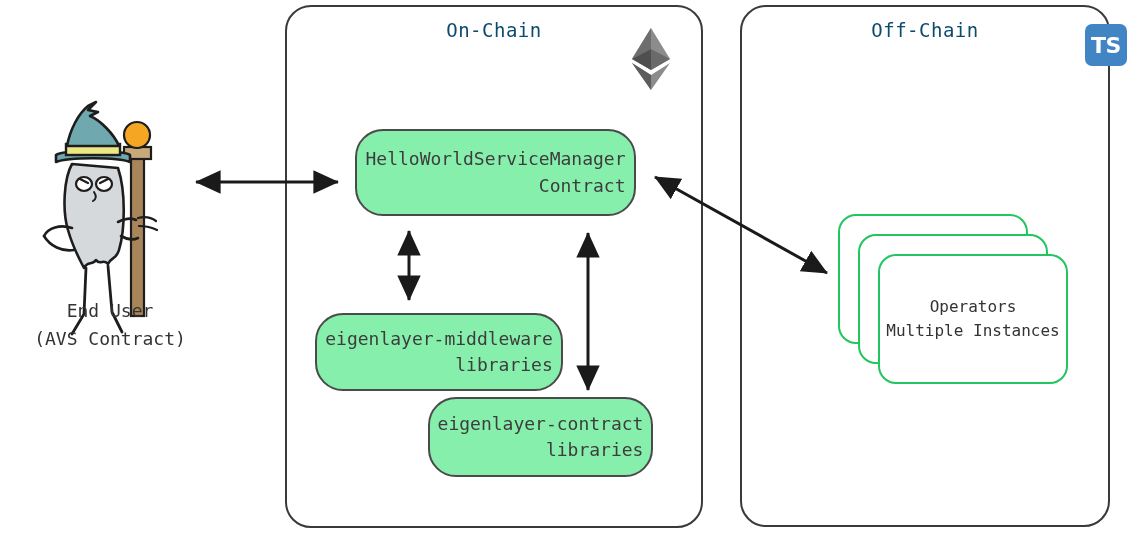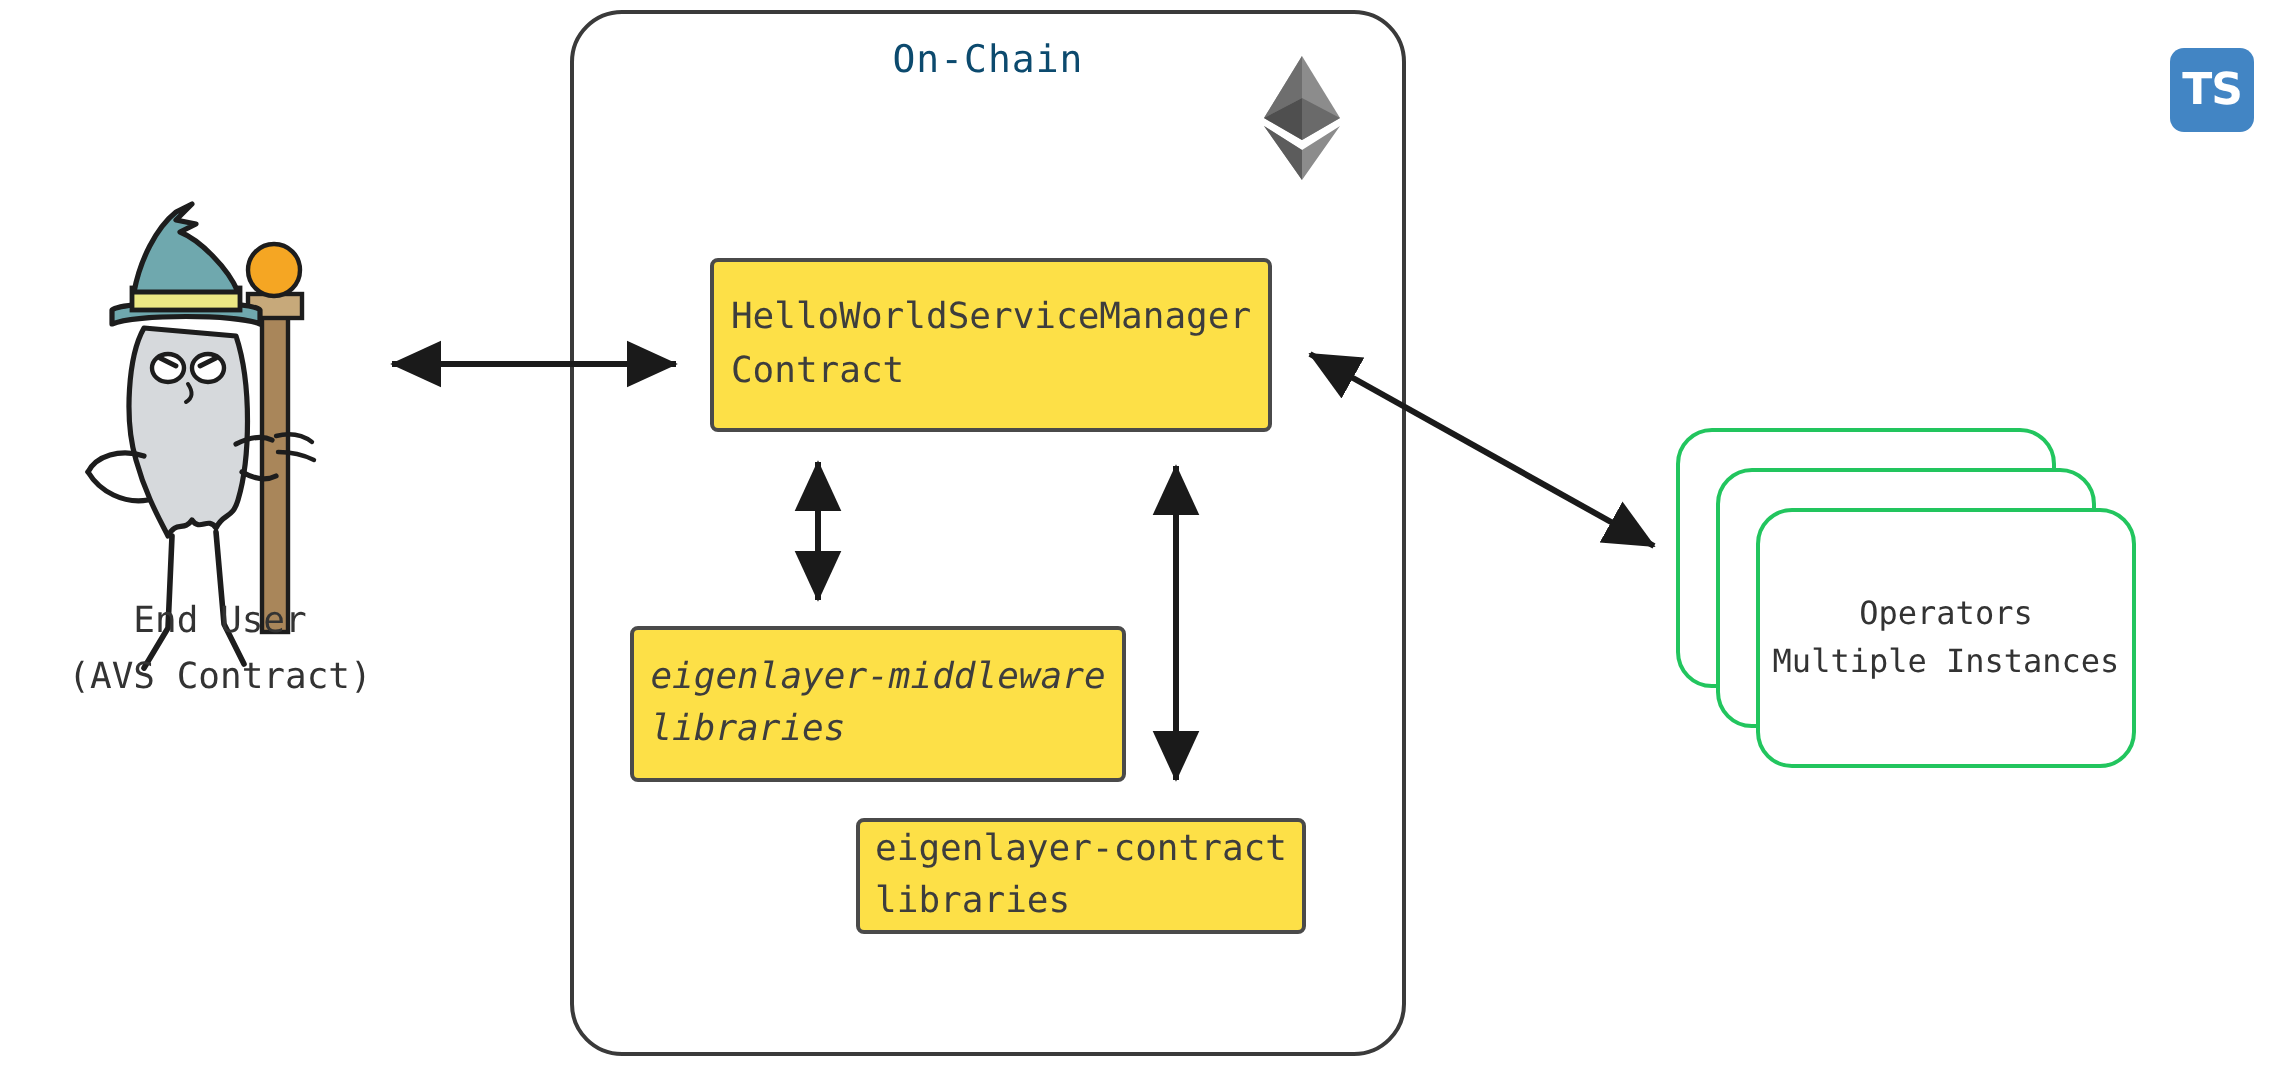--- a/index.html
+++ b/index.html
@@ -33,27 +33,27 @@
     font-size: 19px;
     color: #0c4a6e;
     letter-spacing: 0.5px;
     font-family: "DejaVu Sans Mono", "Liberation Mono", monospace;
   }
 
   
   .node {
     position: absolute;
     border: 2px solid #4a4a4a;
-    border-radius: 4px;
-    background: #fde047;
+    border-radius: 28px;
+    background: #86efac;
     box-sizing: border-box;
     display: flex;
     align-items: center;
     justify-content: center;
-    text-align: left;
+    text-align: right;
     font-size: 18px;
     line-height: 1.45;
     color: #3d3d3d;
     font-family: "DejaVu Sans Mono", "Liberation Mono", monospace;
     white-space: pre-line;
   }
 
   
   .stack-card {
     position: absolute;
@@ -126,25 +126,28 @@
       <polygon points="19,0 0,31 19,21" fill="#6e6e6e"></polygon>
       <polygon points="19,21 0,31 19,42" fill="#4f4f4f"></polygon>
       <polygon points="19,21 38,31 19,42" fill="#6a6a6a"></polygon>
       <polygon points="0,35 19,62 38,35 19,47" fill="#8c8c8c"></polygon>
       <polygon points="0,35 19,62 19,47" fill="#5c5c5c"></polygon>
     </g>
   </svg>
 
   <div class="node" id="node-service-manager" style="left: 355px; top: 129px; width: 281px; height: 87px;">HelloWorldServiceManager
 Contract</div>
-  <div class="node" id="node-middleware" style="left: 315px; top: 313px; width: 248px; height: 78px; font-style: italic;">eigenlayer-middleware
+  <div class="node" id="node-middleware" style="left: 315px; top: 313px; width: 248px; height: 78px;">eigenlayer-middleware
 libraries</div>
-  <div class="node" id="node-contract-libs" style="left: 428px; top: 409px; width: 225px; height: 58px;">eigenlayer-contract
+  <div class="node" id="node-contract-libs" style="left: 428px; top: 397px; width: 225px; height: 80px;">eigenlayer-contract
 libraries</div>
 
+  <div class="panel" id="panel-off-chain" style="left: 740px; top: 5px; width: 370px; height: 522px;">
+    <div class="panel-title">Off-Chain</div>
+  </div>
 
   <div class="ts-badge" id="ts-badge" style="left: 1069px; top: 24px; background: rgb(66, 133, 196); color: rgb(255, 255, 255);">TS</div>
 
   <div class="stack-card" id="stack-back" style="left: 838px; top: 214px; width: 190px; height: 130px;"></div>
   <div class="stack-card" id="stack-mid" style="left: 858px; top: 234px; width: 190px; height: 130px;"></div>
   <div class="stack-card stack-front" id="stack-front" style="left: 878px; top: 254px; width: 190px; height: 130px;">Operators
 Multiple Instances</div>
 
   <svg class="overlay" viewBox="0 0 1142 540">
     <g transform="translate(26,100)">

